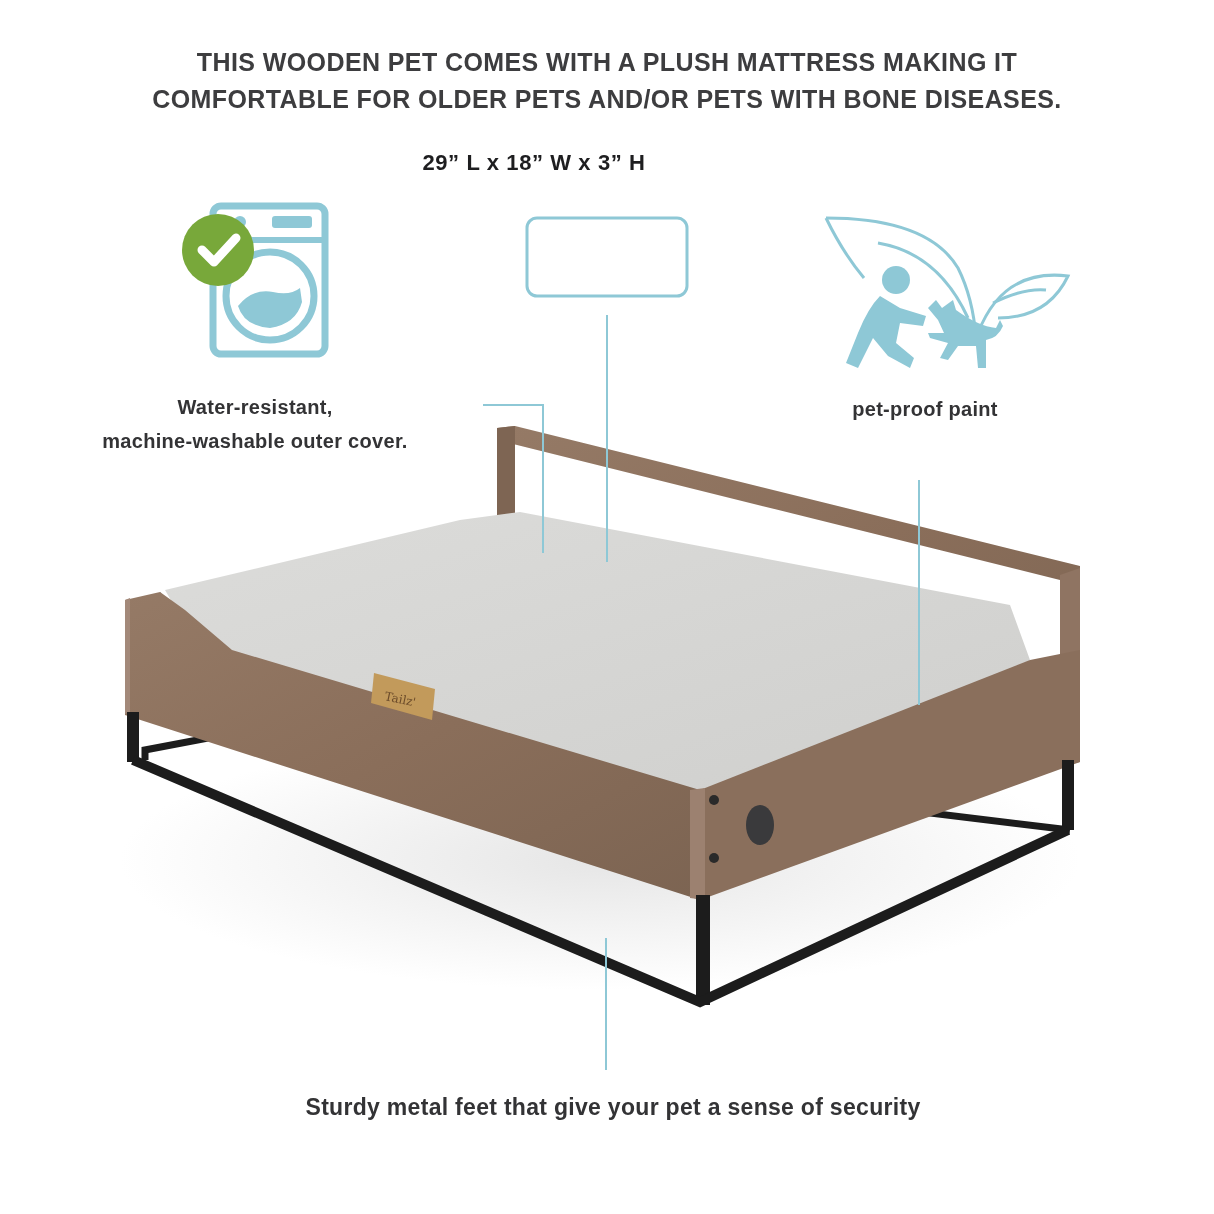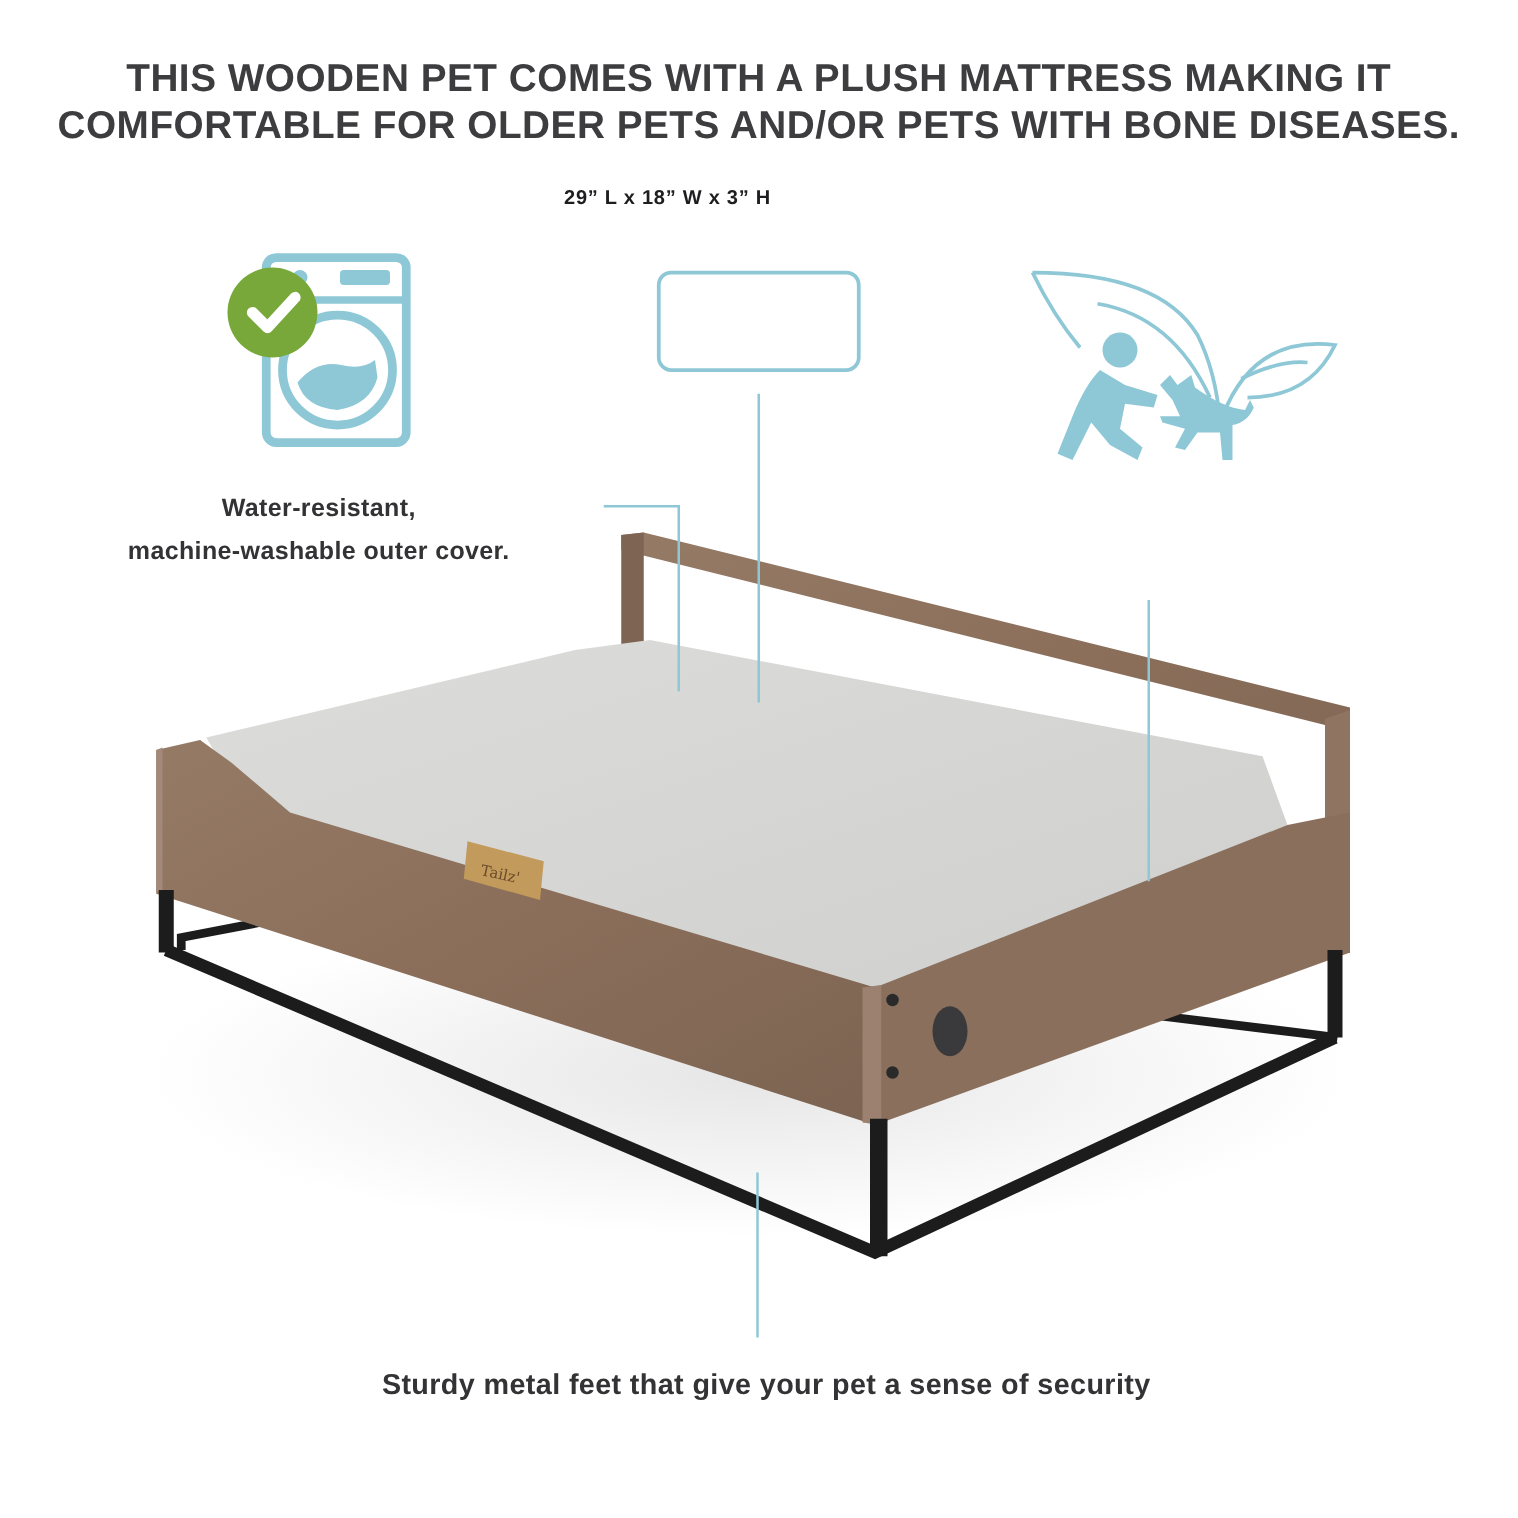--- a/index.html
+++ b/index.html
@@ -1,19 +1,19 @@
 <!DOCTYPE html>
 <html><head>
 <meta charset="utf-8">
 <style>
   html, body { margin:0; padding:0; background:#ffffff; }
   body { width:1214px; height:1214px; position:relative; overflow:hidden; font-family:"Liberation Sans", sans-serif; }
   .abs { position:absolute; }
-  .headline { left:0; width:1214px; top:44px; text-align:center; color:#3d3d3f; font-weight:700; font-size:31px; line-height:37px; letter-spacing:0.4px; }
-  .dims { left:0; width:1068px; top:150px; text-align:center; color:#1e1e20; font-weight:700; font-size:16px; letter-spacing:0.6px; }
+  .headline { left:0; width:1214px; top:44px; text-align:center; color:#3d3d3f; font-weight:700; font-size:25px; line-height:37px; letter-spacing:0.4px; }
+  .dims { left:0; width:1068px; top:150px; text-align:center; color:#1e1e20; font-weight:700; font-size:22px; letter-spacing:0.6px; }
   .feat { color:#333335; font-weight:700; font-size:20px; line-height:34px; text-align:center; letter-spacing:0.3px; }
   .feat-left { left:20px; width:470px; top:390px; }
   .feat-right { left:770px; width:310px; top:392px; }
   .feat-bottom { left:0; width:1226px; top:1090px; font-size:23px; }
   svg { display:block; }
 </style>
 </head>
 <body>
 
 <div class="abs headline">
@@ -53,20 +53,21 @@
     <path d="M62 88 Q50 100 40 125 L28 155 L40 160 L55 130 L70 148 L92 160 L96 150 L78 135 L82 115 L105 118 L108 108 L82 100 Z" fill="#8ec8d6"></path>
     <path d="M110 100 L118 92 L124 100 L135 92 L138 102 Q160 118 178 120 L182 112 L185 118 Q180 130 168 132 L168 160 L160 160 L158 138 L140 138 L130 152 L122 150 L130 135 L112 130 L110 125 L126 125 L120 112 Z" fill="#8ec8d6"></path>
   </svg>
 </div>
 
 <div class="abs feat feat-left">
   <div>Water-resistant,</div>
   <div>machine-washable outer cover.</div>
 </div>
 <div class="abs feat feat-right">
+  <div>pet-proof paint</div>
 </div>
 <div class="abs feat feat-bottom">Sturdy metal feet that give your pet a sense of security</div>
 
 <div class="abs" style="left:0; top:0;">
   <svg width="1214" height="1214" viewBox="0 0 1214 1214">
     <defs>
       <linearGradient id="wood" x1="0" y1="0" x2="1" y2="1">
         <stop offset="0" stop-color="#957a66"></stop>
         <stop offset="0.5" stop-color="#8a6e5a"></stop>
         <stop offset="1" stop-color="#7c6452"></stop>

